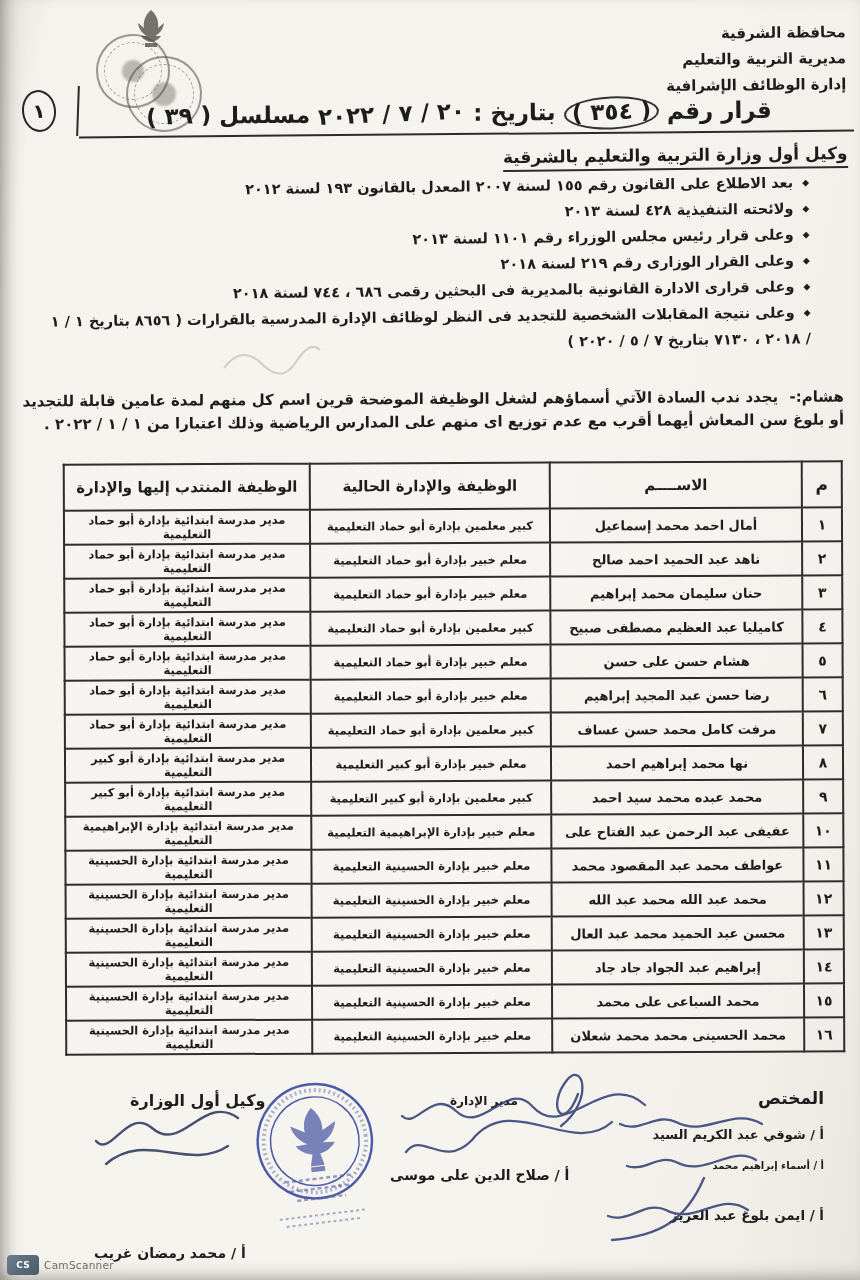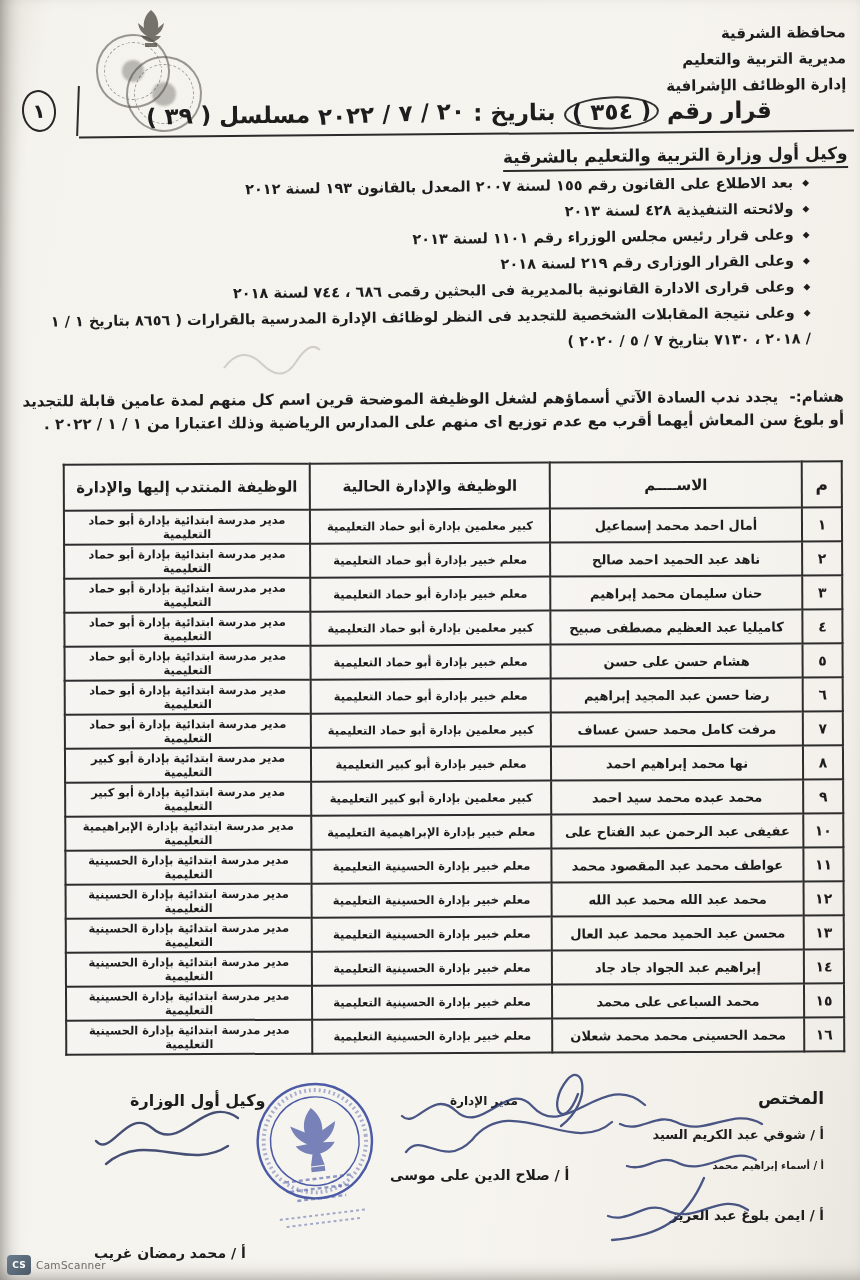--- a/index.html
+++ b/index.html
@@ -62,21 +62,21 @@
   #spec-name-2        { top:1207px; right:36px;  font-size:13.5px; }
   #director-title     { top:1094px; left:450px;  font-size:12px; }
   #director-name      { top:1167px; left:390px;  font-size:14px; }
   #under-title        { top:1091px; left:106px;  font-size:16px;margin-left:24px; }
   #under-name         { top:1238px; left:94px;   font-size:14px;margin-top:7px; }
   .seal { position:absolute; top:1072px; left:252px; width:128px; height:158px; transform:rotate(-7deg); opacity:.92; }
   .scribbles { position:absolute; top:1060px; left:0; width:860px; height:220px; pointer-events:none; }
   .faint-scribble { position:absolute; top:334px; left:216px; width:110px; height:52px; opacity:.35; }
   
   .camscanner { position:absolute; left:7px; bottom:5px; display:flex; align-items:center; gap:5px; direction:ltr; }
-  .cs-logo { width:24px; height:20px; border-radius:4px; background:linear-gradient(135deg,#6b7c8d,#4c5a68);
+  .cs-logo { width:32px; height:20px; border-radius:4px; background:linear-gradient(135deg,#6b7c8d,#4c5a68);
     color:#fff; font-size:9px; font-weight:bold; display:flex; align-items:center; justify-content:center; }
   .cs-text { font-size:10.5px; color:#6f6c66; letter-spacing:.3px; }
 </style>
 </head>
 <body>
 
 <div class="page" dir="rtl" lang="ar">
 
   <div class="letterhead">
     <div>محافظة الشرقية</div>

